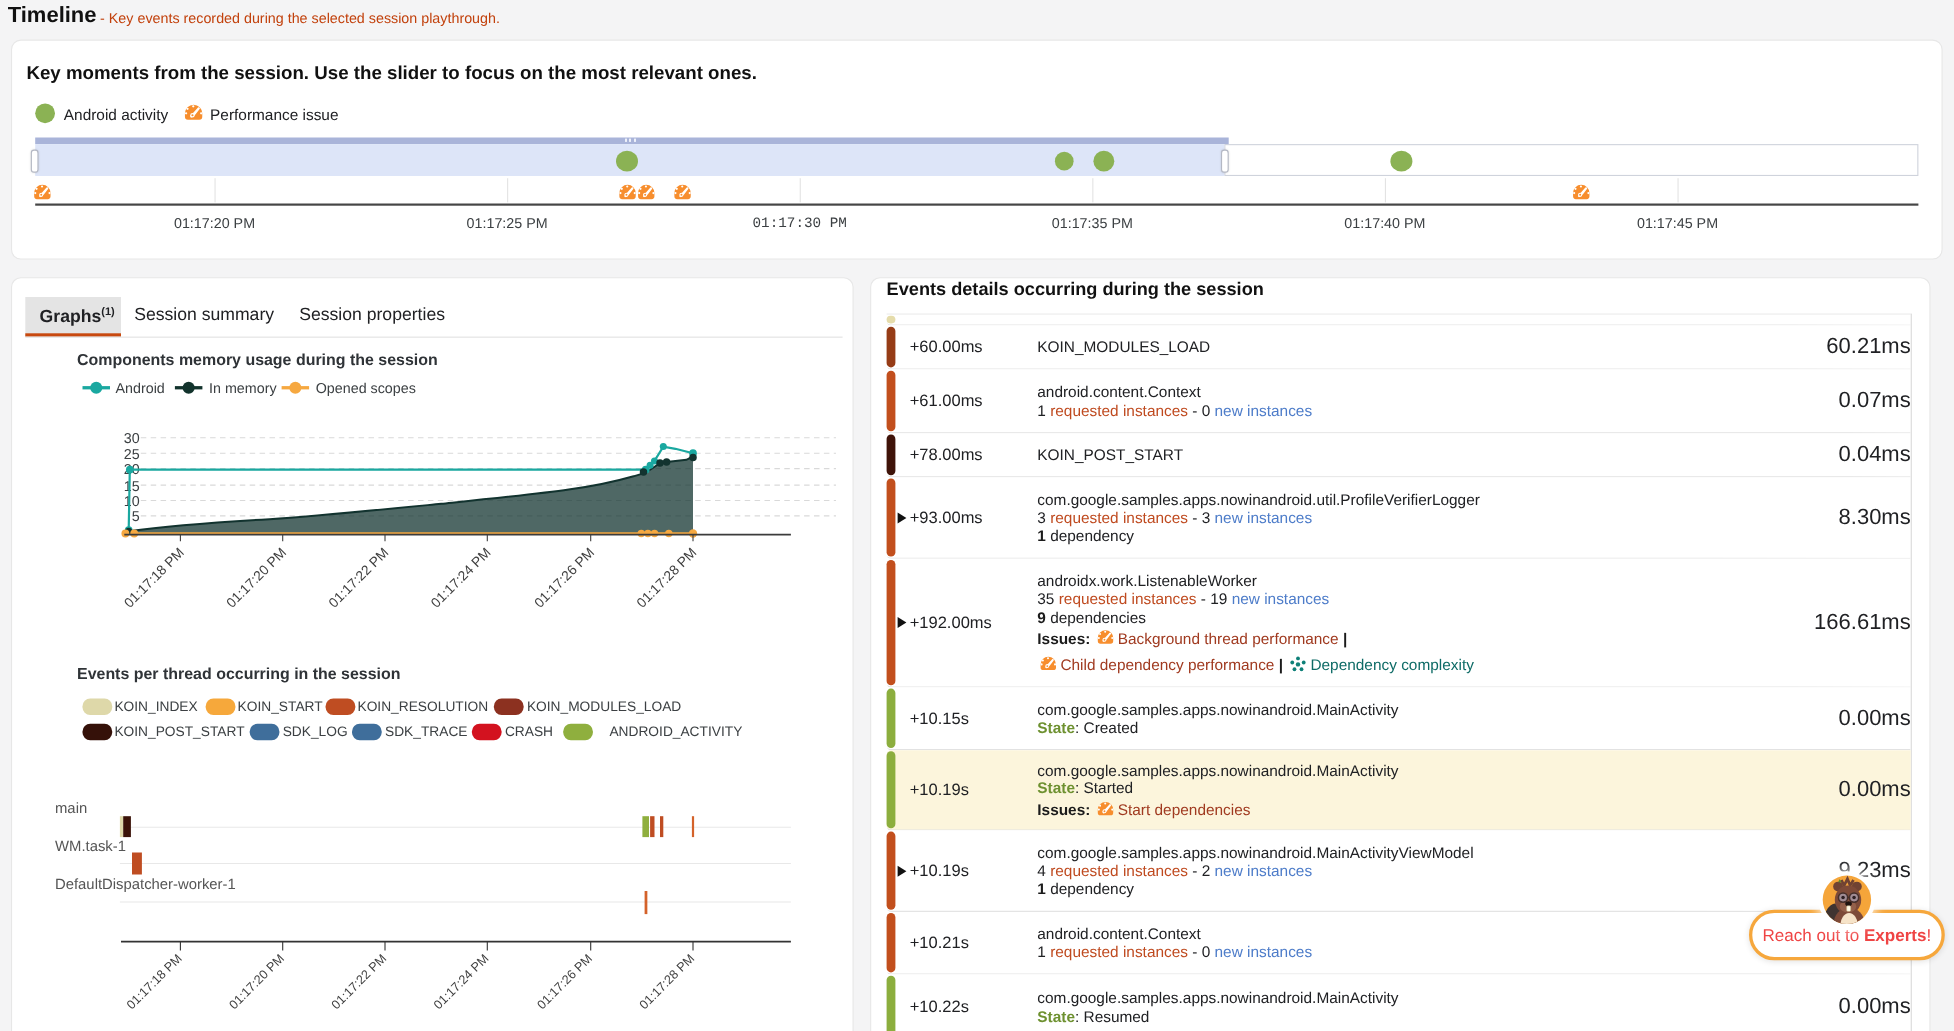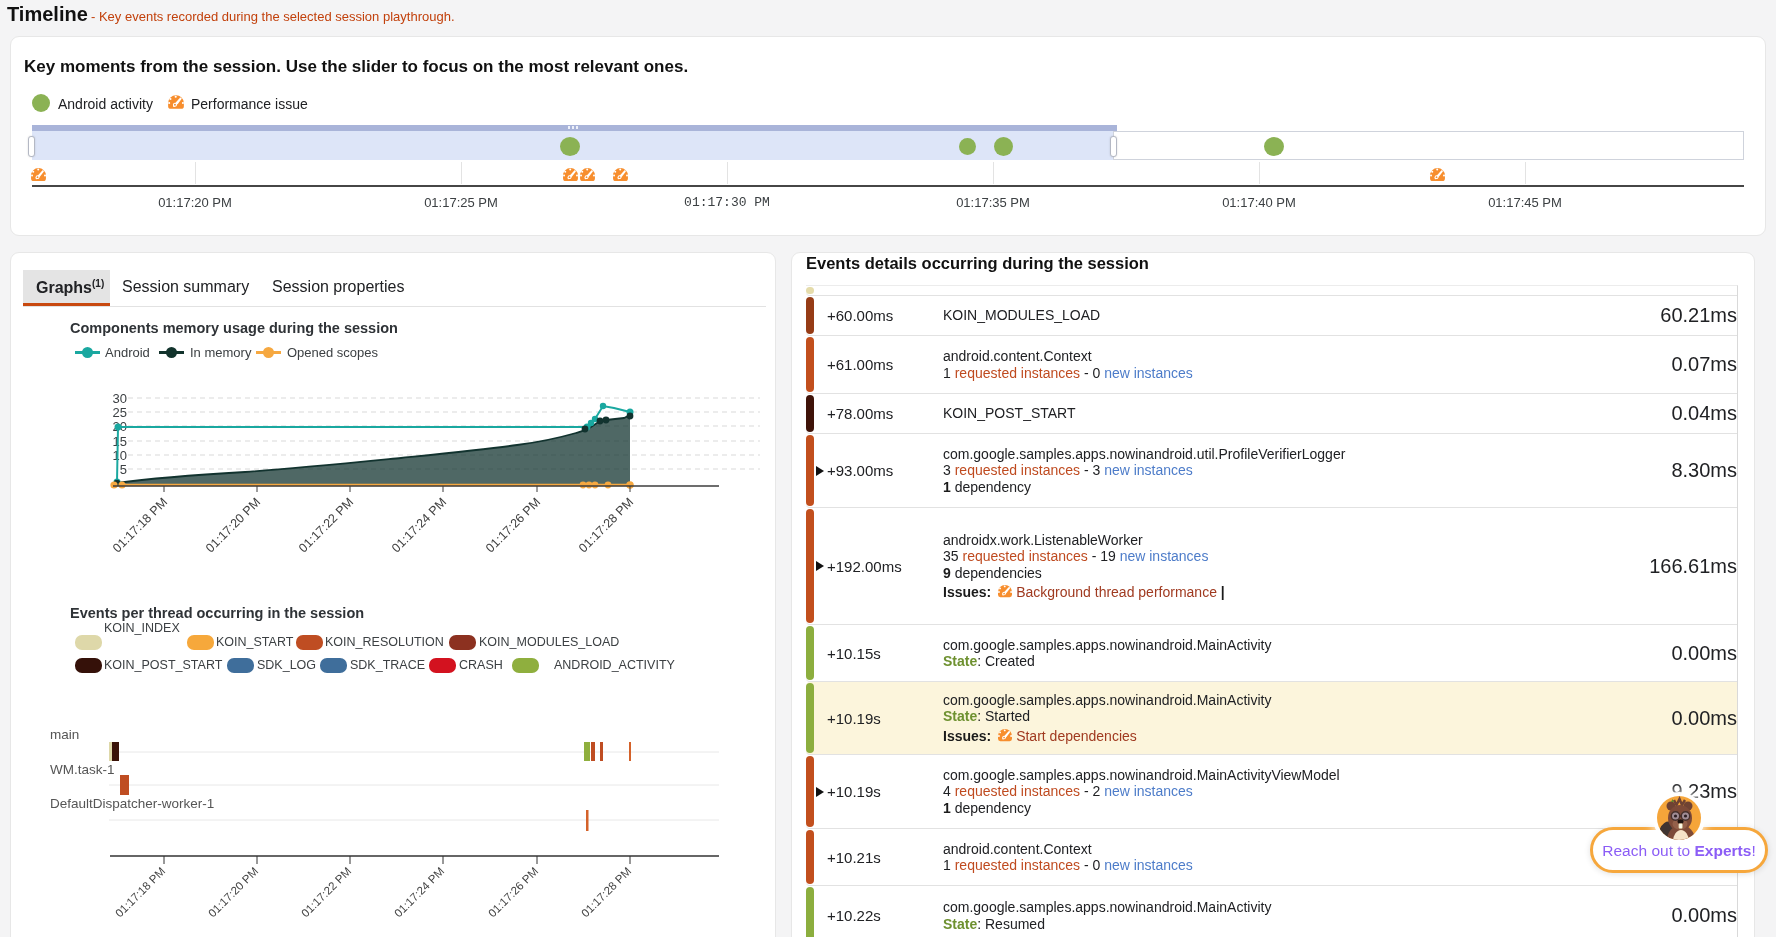--- a/index.html
+++ b/index.html
@@ -56,21 +56,21 @@
 .tri { position:absolute; left:10px; width:0; height:0; border-left:8px solid #111; border-top:5px solid transparent; border-bottom:5px solid transparent; }
 .lnkr { color:#bf4a1f; }
 .lnkb { color:#4d7cc9; }
 .issue { color:#a03a20; }
 .teal { color:#0e6b66; }
 .stg { color:#6e9130; font-weight:bold; }
 .b { font-weight:bold; color:#1b1b1b; }
 .gi { position:relative; top:3px; margin:0 3px 0 2px; }
 
 #expert { position:absolute; left:1590px; top:827px; width:178px; height:46px; background:#fff; border:3px solid #f6a73c; border-radius:24px; box-shadow:0 1px 6px rgba(0,0,0,.12); z-index:40; }
-#expert span { position:absolute; left:0; right:0; top:12px; text-align:center; font-size:15.5px; color:#8b5cf6; }
+#expert span { position:absolute; left:0; right:0; top:12px; text-align:center; font-size:15.5px; color:#ef4444; }
 #avatar { position:absolute; left:1657px; top:796px; width:44px; height:44px; border-radius:50%; background:#f5a53a; z-index:41; box-shadow:0 0 0 4px rgba(255,255,255,.95), 0 0 10px 6px rgba(255,255,255,.8); overflow:hidden; }
 </style>
 </head>
 <body>
 <div id="hdr-title">Timeline</div>
 <div id="hdr-sub">- Key events recorded during the selected session playthrough.</div>
 
 <div class="card" id="card1"></div>
 <div id="km-title">Key moments from the session. Use the slider to focus on the most relevant ones.</div>
 <div class="leg-dot" id="leg1"></div>
@@ -199,21 +199,21 @@
     <text transform="translate(78,113) rotate(-45)">01:17:18 PM</text>
     <text transform="translate(171,113) rotate(-45)">01:17:20 PM</text>
     <text transform="translate(264,113) rotate(-45)">01:17:22 PM</text>
     <text transform="translate(357,113) rotate(-45)">01:17:24 PM</text>
     <text transform="translate(451,113) rotate(-45)">01:17:26 PM</text>
     <text transform="translate(544,113) rotate(-45)">01:17:28 PM</text>
   </g>
 </svg>
 <div id="c2-title">Events per thread occurring in the session</div>
 <div class="chip" style="left:75px;top:635px;background:#ded8a9;"></div>
-<div class="chipt" style="left:104px;top:621px;">KOIN_INDEX</div>
+<div class="chipt" style="left:104px;top:635px;">KOIN_INDEX</div>
 <div class="chip" style="left:187px;top:635px;background:#f6a83b;"></div>
 <div class="chipt" style="left:216px;top:635px;">KOIN_START</div>
 <div class="chip" style="left:296px;top:635px;background:#bf4d22;"></div>
 <div class="chipt" style="left:325px;top:635px;">KOIN_RESOLUTION</div>
 <div class="chip" style="left:449px;top:635px;background:#8c3120;"></div>
 <div class="chipt" style="left:479px;top:635px;">KOIN_MODULES_LOAD</div>
 <div class="chip" style="left:75px;top:658px;background:#351109;"></div>
 <div class="chipt" style="left:104px;top:658px;">KOIN_POST_START</div>
 <div class="chip" style="left:227px;top:658px;background:#3f6e9b;"></div>
 <div class="chipt" style="left:257px;top:658px;">SDK_LOG</div>
@@ -292,21 +292,25 @@
       <div class="rtime">+93.00ms</div>
         <div class="rdesc">com.google.samples.apps.nowinandroid.util.ProfileVerifierLogger<br>3 <span class="lnkr">requested instances</span> - 3 <span class="lnkb">new instances</span><br><span class="b">1</span> dependency</div>
         <div class="rdur">8.30ms</div>
       </div>
     <div class="row" style="height:117px;">
         <div class="rstrip" style="background:#c24f1d;"></div>
         <div class="tri"></div>
       <div class="rtime">+192.00ms</div>
         <div class="rdesc">androidx.work.ListenableWorker<br>35 <span class="lnkr">requested instances</span> - 19 <span class="lnkb">new instances</span><br><span class="b">9</span> dependencies<br><span class="b">Issues:</span> <svg class="gi" width="16" height="16" viewBox="0 0 24 24">
             <use href="#gaugeico"></use>
-          </svg><span class="issue">Background thread performance</span> <span class="b">|</span><br></div>
+          </svg><span class="issue">Background thread performance</span> <span class="b">|</span><br><span style="display:inline-block;margin-top:4px;"><svg class="gi" width="16" height="16" viewBox="0 0 24 24">
+              <use href="#gaugeico"></use>
+            </svg><span class="issue">Child dependency performance</span> <span class="b">|</span> <svg class="gi" width="16" height="16" viewBox="0 0 24 24">
+              <use href="#depico"></use>
+            </svg><span class="teal">Dependency complexity</span></span></div>
         <div class="rdur">166.61ms</div>
       </div>
     <div class="row" style="height:57px;">
         <div class="rstrip" style="background:#8cae3e;"></div>
       <div class="rtime">+10.15s</div>
         <div class="rdesc">com.google.samples.apps.nowinandroid.MainActivity<br><span class="stg">State</span>: Created</div>
         <div class="rdur">0.00ms</div>
       </div>
     <div class="row" style="height:73px;background:#fcf5dc;">
         <div class="rstrip" style="background:#8cae3e;"></div>

